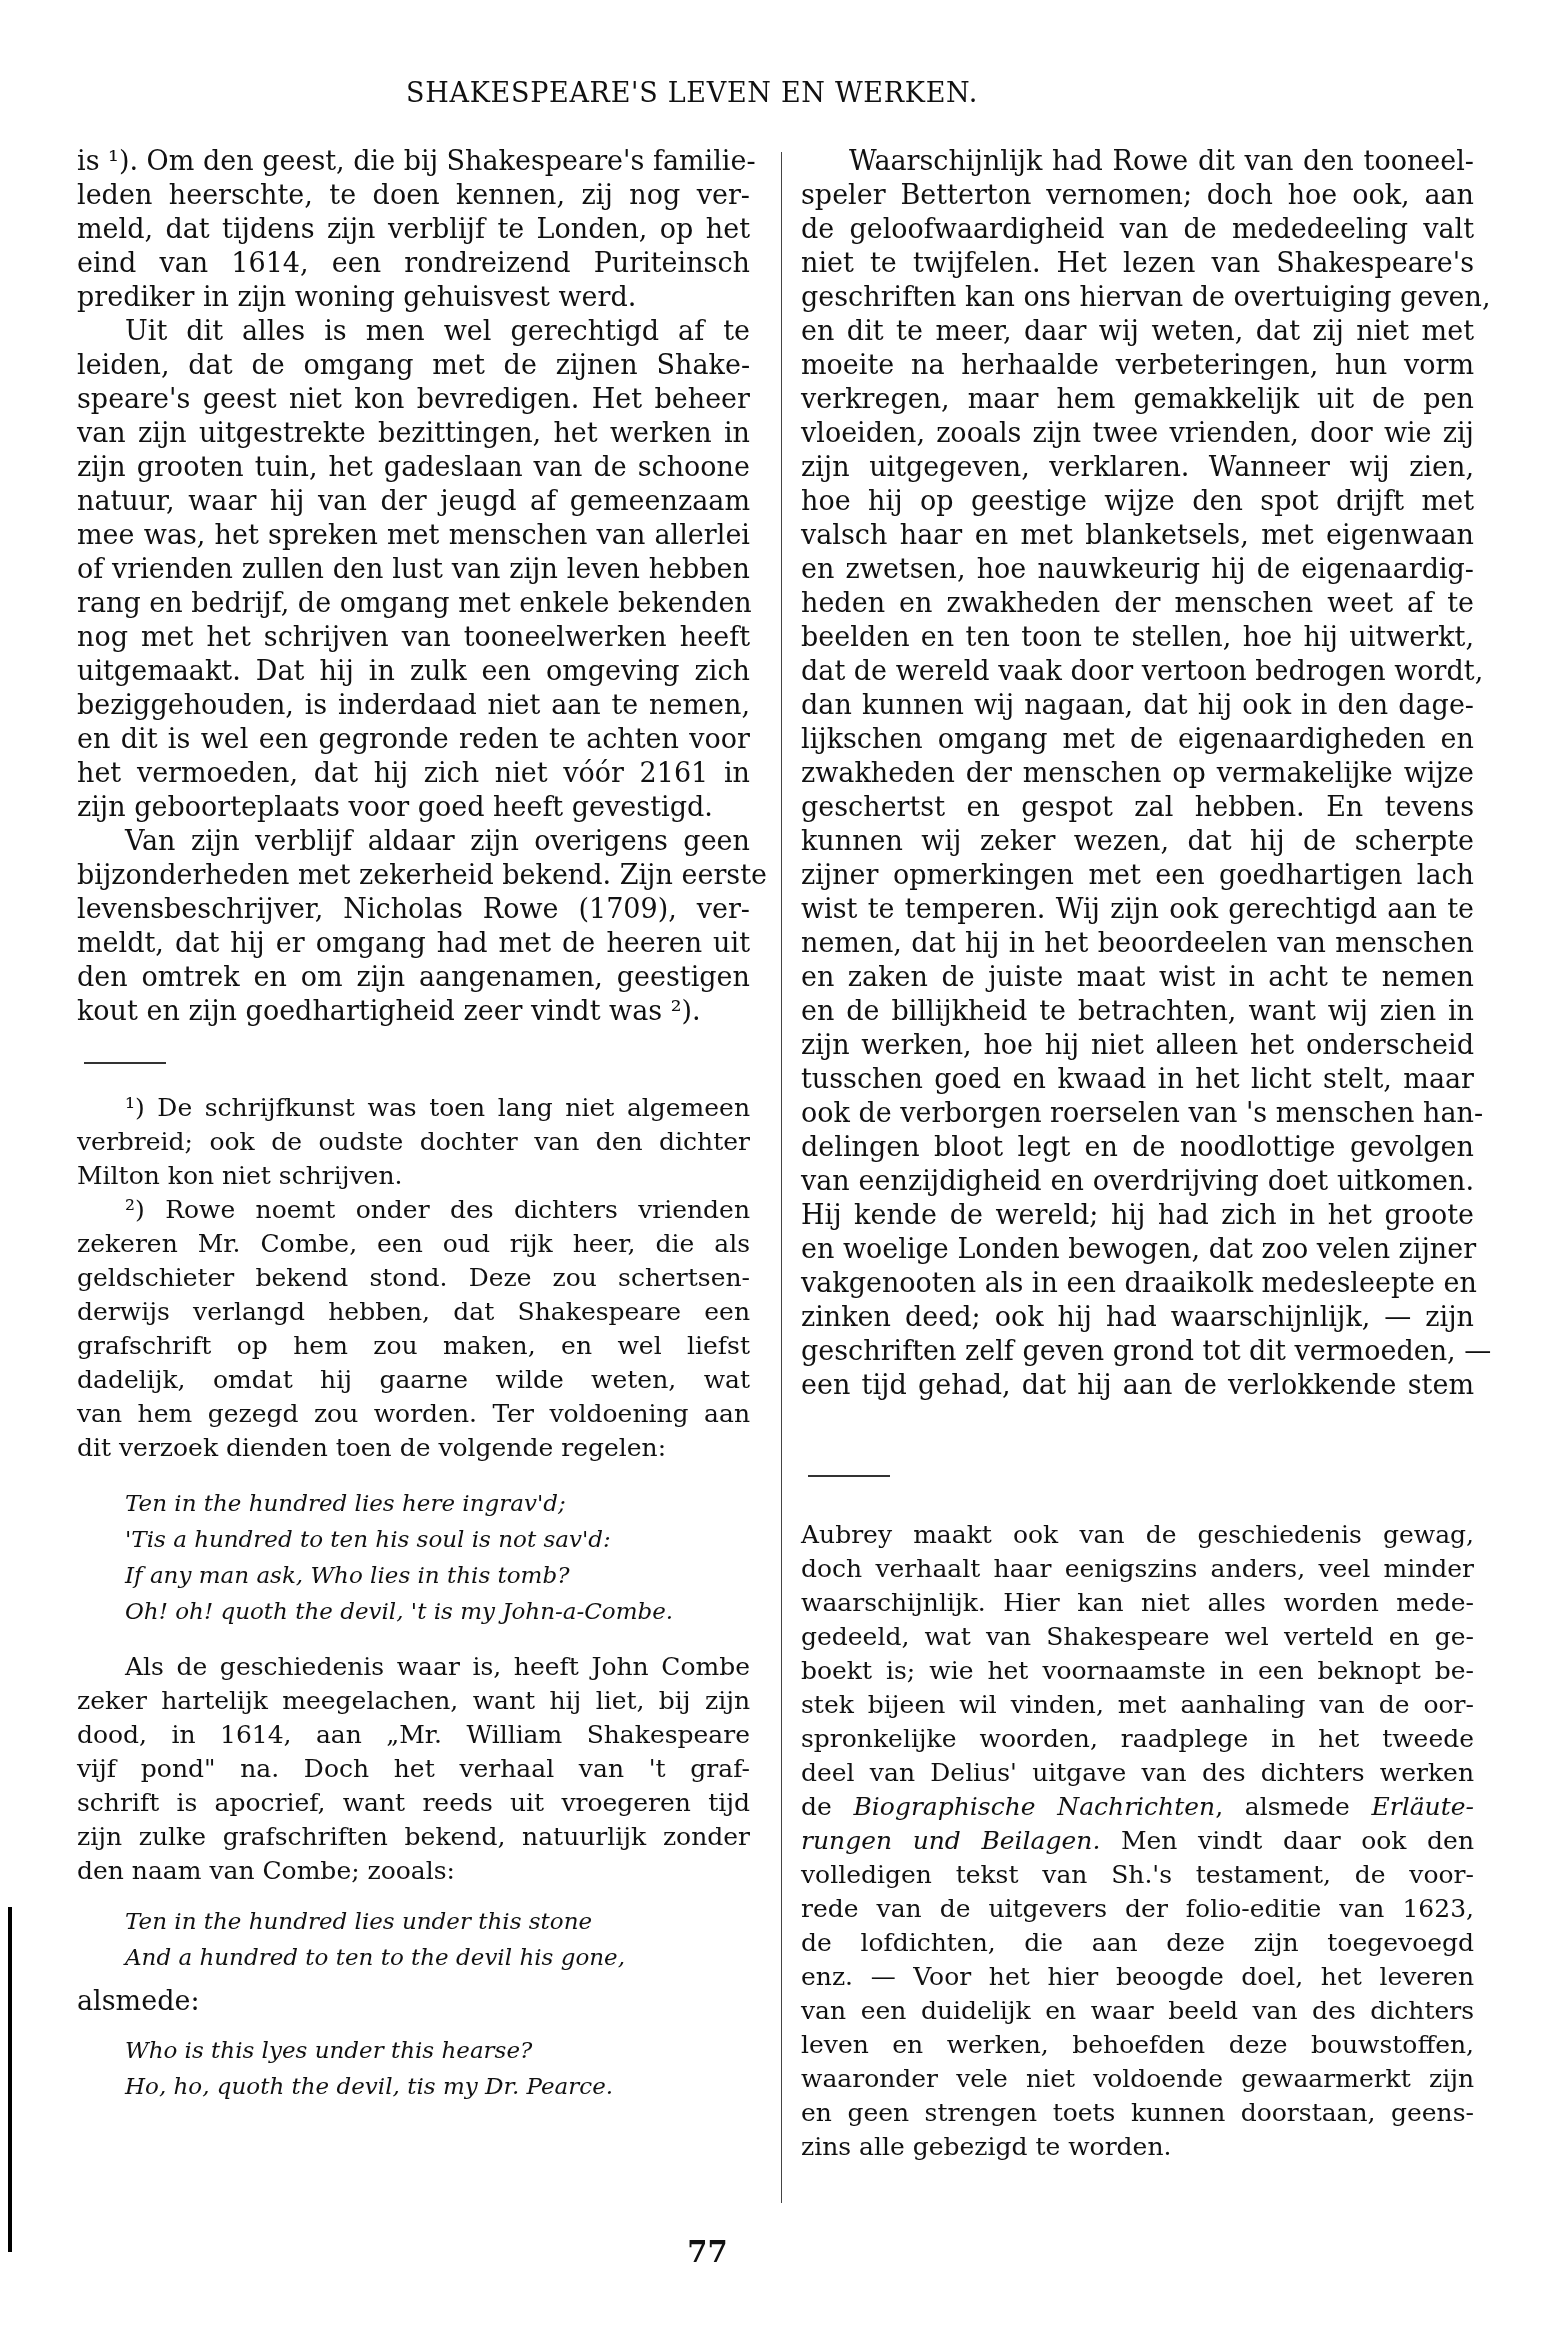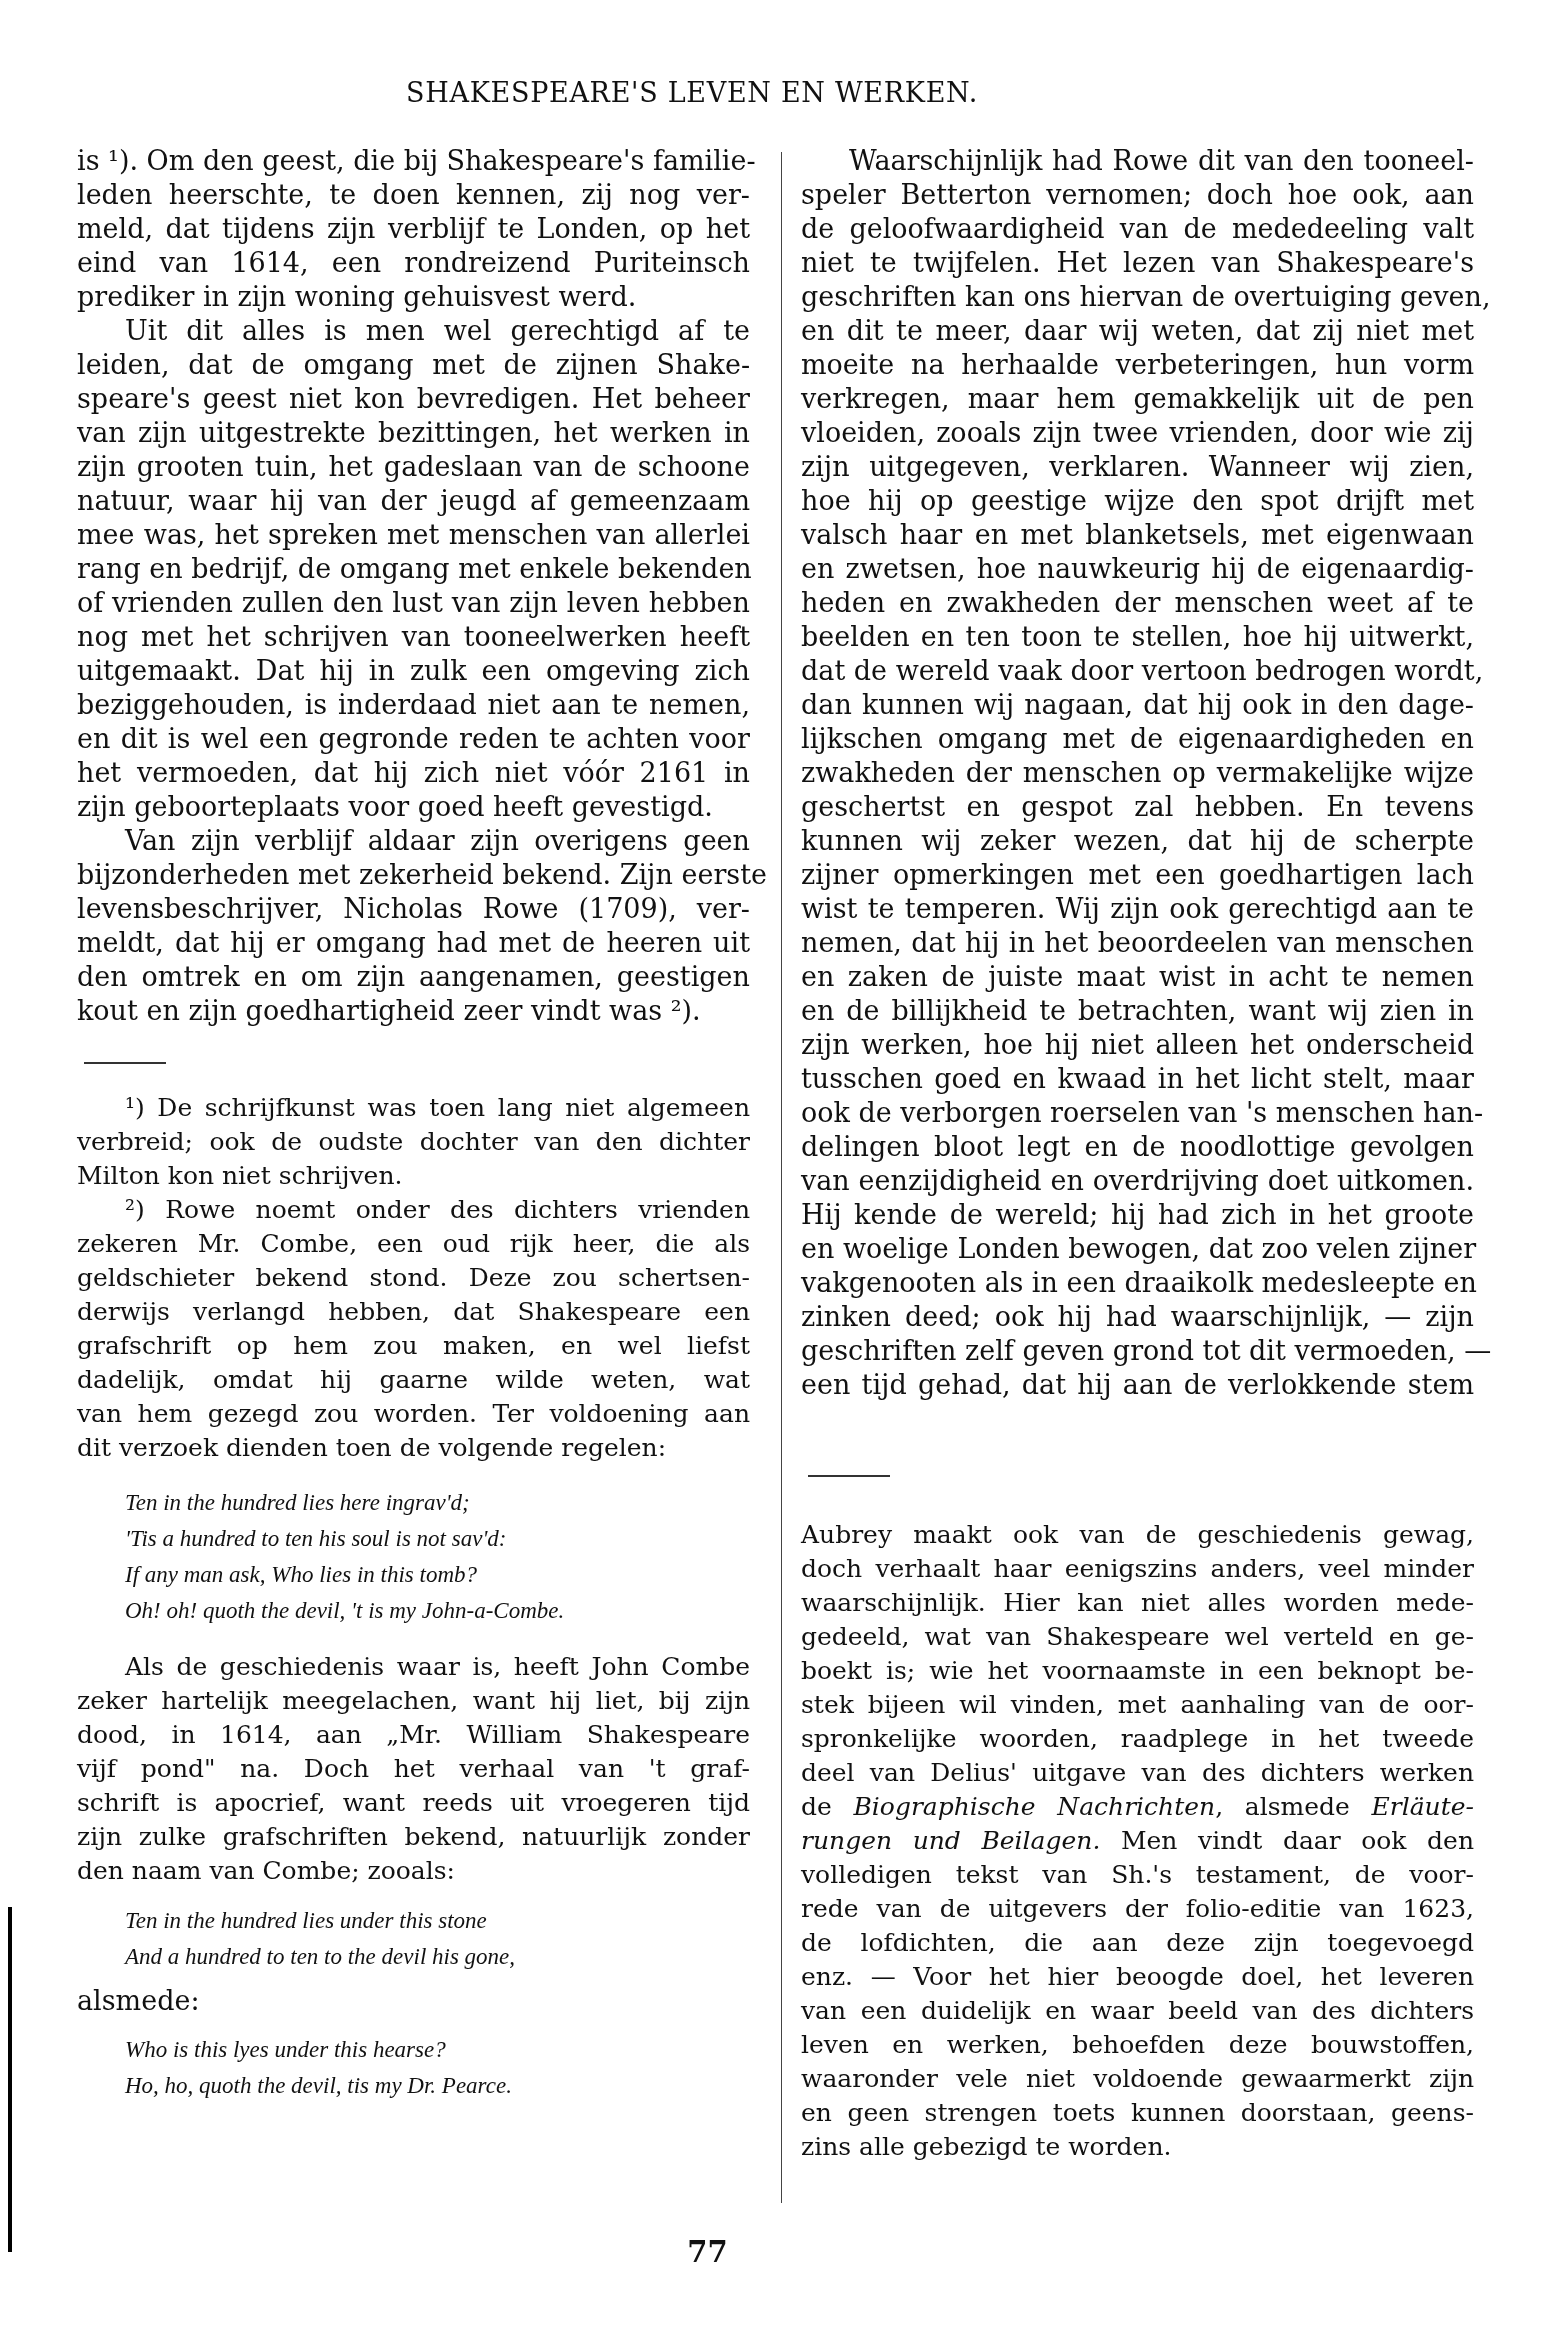--- a/index.html
+++ b/index.html
@@ -9,21 +9,21 @@
   .col-left { left:77px; width:673px; }
   .col-right { left:801px; width:673px; }
   .divider { position:absolute; left:781px; top:152px; width:1.4px; height:2051px; background:#444; }
   .line { display:block; white-space:nowrap; text-align:justify; text-align-last:justify; height:34px; }
   .line.last { text-align-last:left; }
   .indent { padding-left:48px; }
   .gap { height:26px; }
   .gap-lg { height:65px; }
   .rule { width:82px; height:1.4px; background:#333; margin:8.2px 0 27px 6.8px; }
   .fn { font-size:25px; }
-  .verse { font-style:italic; font-size:23px; line-height:36px; padding-left:48px; white-space:nowrap;font-family:Liberation Serif, serif; }
+  .verse { font-style:italic; font-size:23px; line-height:36px; padding-left:48px; white-space:nowrap; }
   .verse .vline { display:block; }
   em { font-style:italic; }
   .page-number { position:absolute; top:2235px; left:0; width:1415px; text-align:center; font-size:29px; font-weight:bold; }
   .scan-edge { position:absolute; left:8.2px; top:1907px; width:3.4px; height:345px; background:#000; }
 </style>
 </head>
 <body>
 
 <div class="running-head">SHAKESPEARE'S LEVEN EN WERKEN.</div>
 
@@ -38,22 +38,22 @@
       <span class="line last">prediker in zijn woning gehuisvest werd.</span>
     </div>
   <div>
       <span class="line indent">Uit dit alles is men wel gerechtigd af te</span>
       <span class="line">leiden, dat de omgang met de zijnen Shake-</span>
       <span class="line">speare's geest niet kon bevredigen. Het beheer</span>
       <span class="line">van zijn uitgestrekte bezittingen, het werken in</span>
       <span class="line">zijn grooten tuin, het gadeslaan van de schoone</span>
       <span class="line">natuur, waar hij van der jeugd af gemeenzaam</span>
       <span class="line">mee was, het spreken met menschen van allerlei</span>
+      <span class="line">of vrienden zullen den lust van zijn leven hebben</span>
       <span class="line">rang en bedrijf, de omgang met enkele bekenden</span>
-      <span class="line">of vrienden zullen den lust van zijn leven hebben</span>
       <span class="line">nog met het schrijven van tooneelwerken heeft</span>
       <span class="line">uitgemaakt. Dat hij in zulk een omgeving zich</span>
       <span class="line">beziggehouden, is inderdaad niet aan te nemen,</span>
       <span class="line">en dit is wel een gegronde reden te achten voor</span>
       <span class="line">het vermoeden, dat hij zich niet vóór 2161 in</span>
       <span class="line last">zijn geboorteplaats voor goed heeft gevestigd.</span>
     </div>
   <div>
       <span class="line indent">Van zijn verblijf aldaar zijn overigens geen</span>
       <span class="line">bijzonderheden met zekerheid bekend. Zijn eerste</span>

